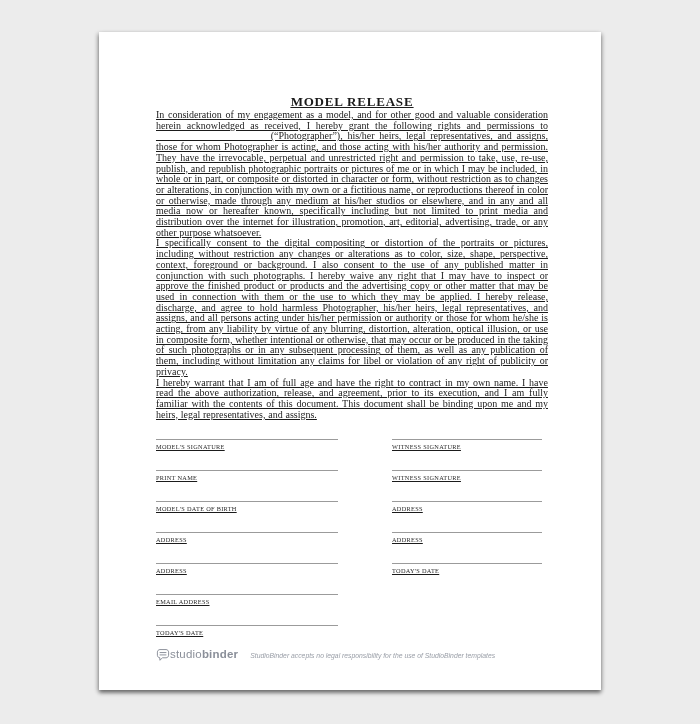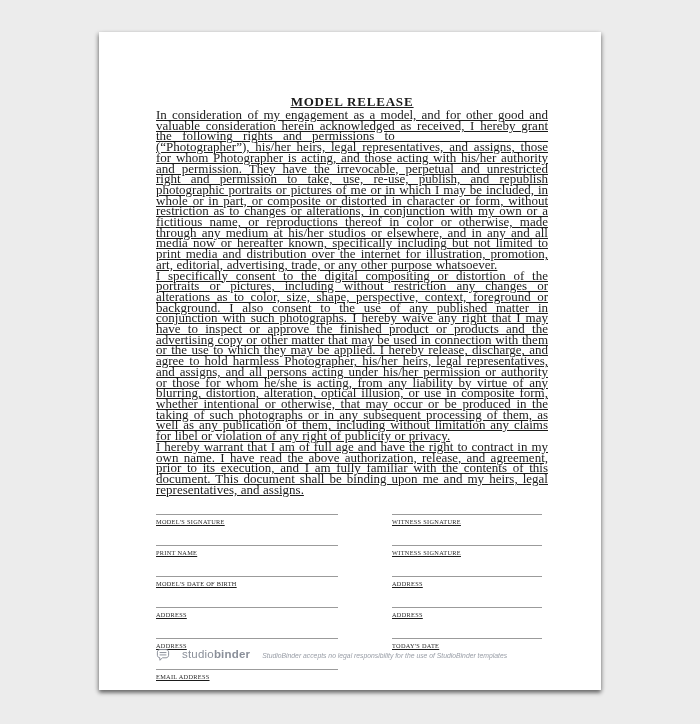--- a/index.html
+++ b/index.html
@@ -28,21 +28,21 @@
   .doc-title {
     margin-top: 62px;
     text-align: center;
     font-weight: bold;
     font-size: 13px;
     letter-spacing: 0.8px;
     text-decoration: underline;
   }
   .doc p {
     margin: 0;
-    font-size: 13px;
+    font-size: 10px;
     line-height: 10.7px;
     text-align: justify;
     word-spacing: 0.3px;
   }
   .p-first { margin-top: 16px; }
   .p-next  { margin-top: 11px; }
   .sig-area {
     margin-top: 19px;
     display: flex;
     justify-content: space-between;
@@ -60,21 +60,21 @@
   .footer {
     position: absolute;
     left: 57px; right: 49px; bottom: 28px;
     display: flex;
     align-items: center;
     font-family: "Liberation Sans", sans-serif;
   }
   .logo {
     display: flex;
     align-items: center;
-    gap: 12px;
+    gap: 0;
     color: #8a8f99;
   }
   .logo-text { font-size: 11.5px; letter-spacing: 0.2px; line-height: 1; }
   .logo-bold { font-weight: bold; }
   .disclaimer {
     margin-left: 12px;
     font-style: italic;
     font-size: 6.8px;
     color: #989da6;
   }

